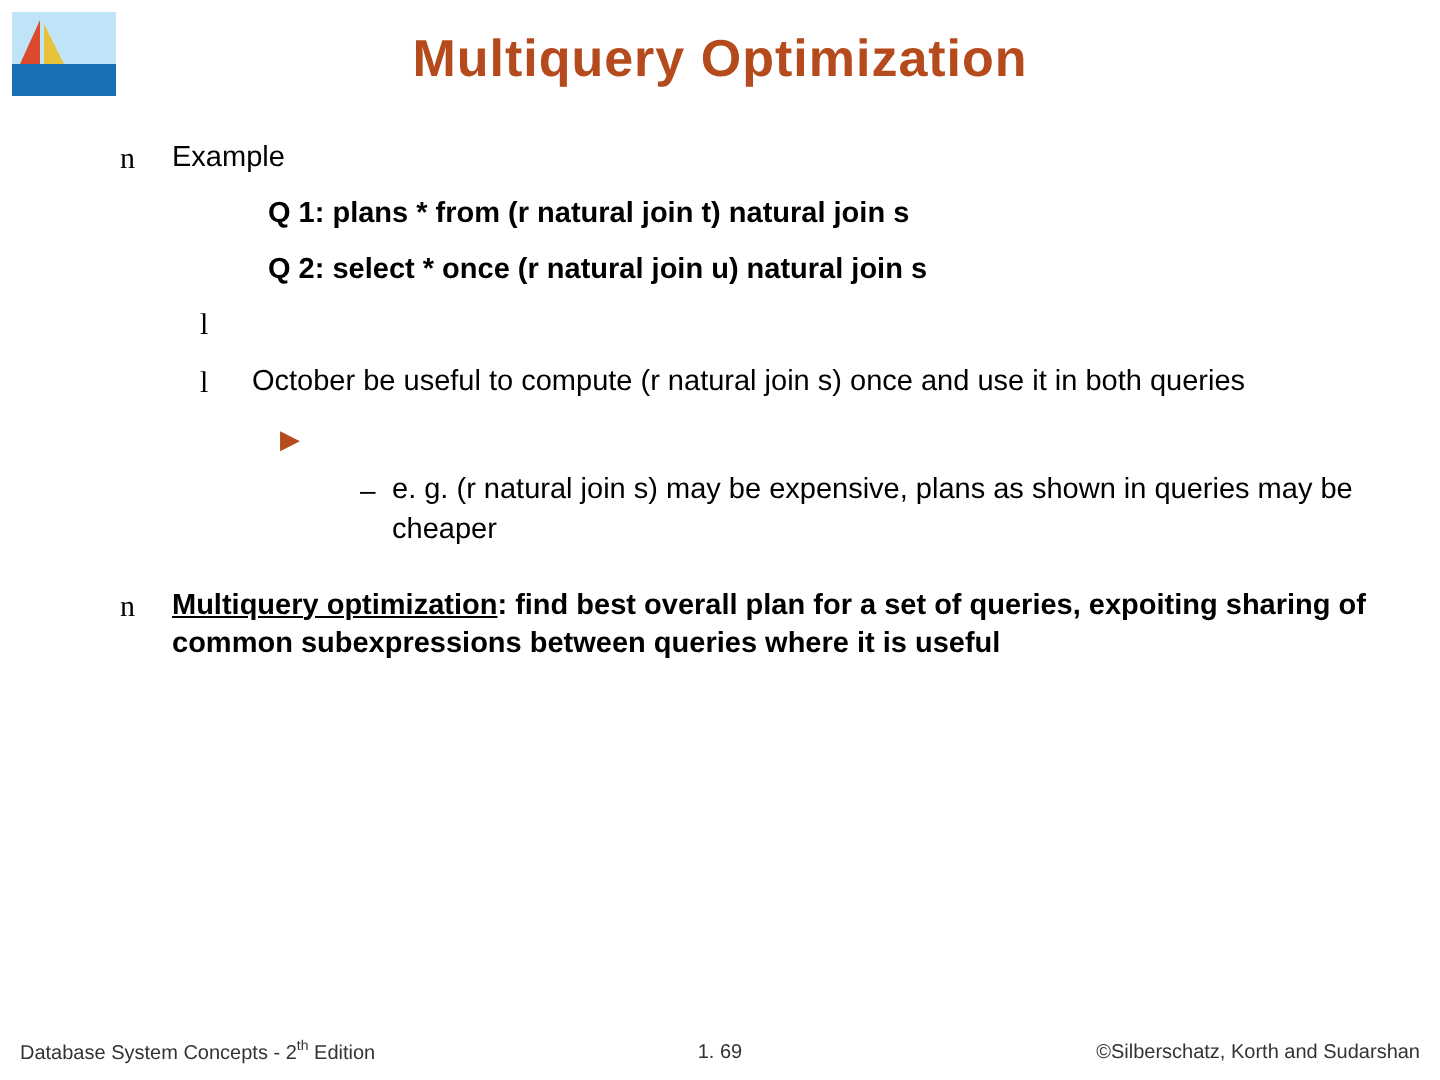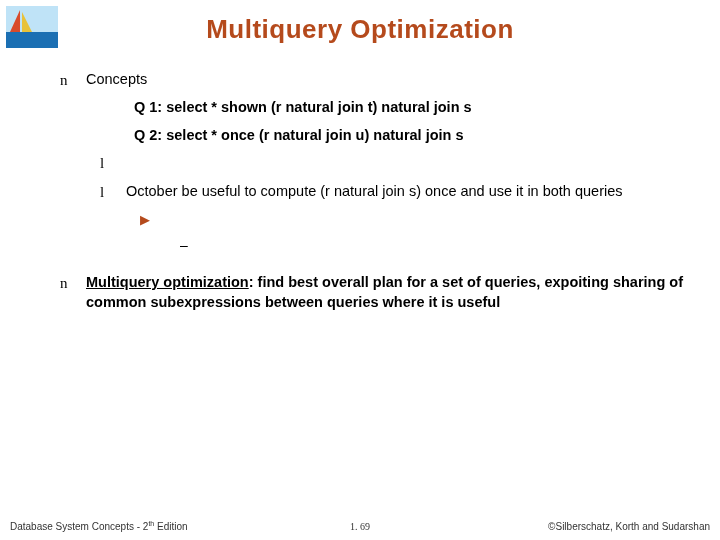--- a/index.html
+++ b/index.html
@@ -68,61 +68,62 @@
   .under { text-decoration: underline; }
   .footer {
     position: absolute;
     bottom: 8px;
     left: 0; right: 0;
     font-size: 10px;
     color: #333;
     padding: 0 10px;
   }
   .footer .left { position: absolute; left: 10px; bottom: 0; }
-  .footer .center { position: absolute; left: 50%; transform: translateX(-50%); bottom: 0; font-family: Liberation Serif, serif; }
+  .footer .center { position: absolute; left: 50%; transform: translateX(-50%); bottom: 0; }
   .footer .right { position: absolute; right: 10px; bottom: 0; margin-left: 40px; }
   sup { font-size: 7px; }
 </style>
 </head>
 <body>
 
 <svg class="thumb" viewBox="0 0 52 42">
   <rect class="sky" x="0" y="0" width="52" height="26"></rect>
   <rect class="sea" x="0" y="26" width="52" height="16"></rect>
   <polygon class="sail1" points="14,4 14,26 4,26"></polygon>
   <polygon class="sail2" points="16,6 16,26 26,26"></polygon>
 </svg>
 
 <div class="title">Multiquery Optimization</div>
 
 <div class="content">
 
   <div class="row">
     <div class="bullet-n">n</div>
-    <div>Concepts</div>
+    <div>Example</div>
   </div>
 
-  <div class="indent-q bold">Q 1: select * shown (r natural join t) natural join s</div>
+  <div class="indent-q bold">Q 1: plans * from (r natural join t) natural join s</div>
   <div class="indent-q bold">Q 2: select * once (r natural join u) natural join s</div>
 
   <div class="row sub1">
     <div class="bullet-l">l</div>
   </div>
 
   <div class="row sub1">
     <div class="bullet-l">l</div>
     <div>October be useful to compute (r natural join s) once and use it in both queries</div>
   </div>
 
   <div class="row sub2">
     <div class="bullet-arrow">▶</div>
   </div>
 
   <div class="row sub3">
     <div class="bullet-dash">–</div>
+    <div>e. g. (r natural join s) may be expensive, plans as shown in queries may be cheaper</div>
   </div>
 
   <div style="height:10px"></div>
 
   <div class="row">
     <div class="bullet-n">n</div>
     <div class="bold">
       <span class="under">Multiquery optimization</span><span>: find best overall plan for a set of queries, expoiting sharing of common subexpressions between queries where it is useful</span>
     </div>
   </div>

